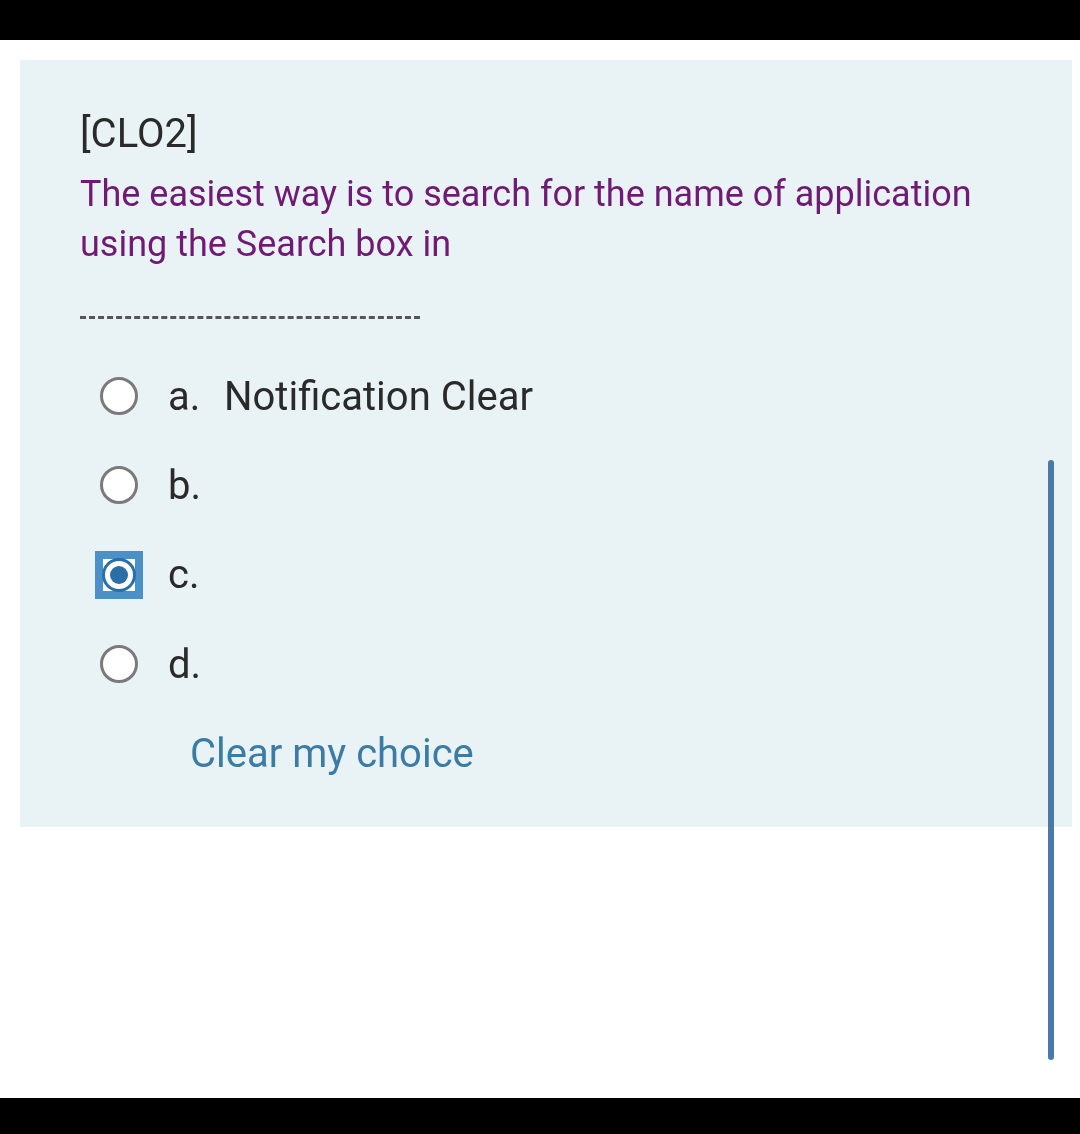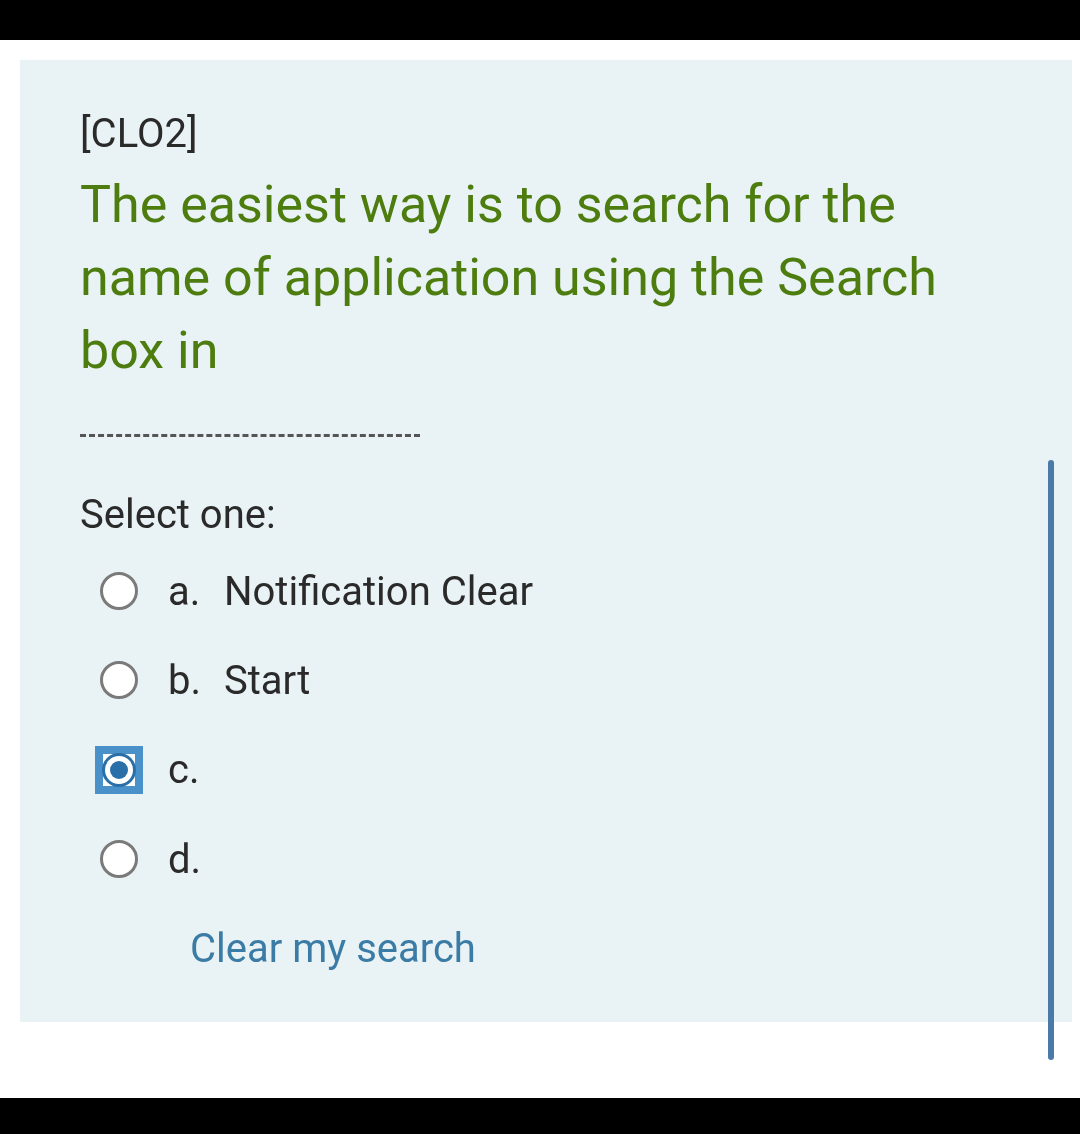--- a/index.html
+++ b/index.html
@@ -22,22 +22,22 @@
       background: #e9f2f4;
       padding: 50px 60px 50px 60px;
       position: relative;
     }
     .question-tag {
       font-size: 40px;
       color: #2a2a2a;
       margin-bottom: 12px;
     }
     .question-text {
-      font-size: 52px;
-      color: #4d7c0f;
+      font-size: 36px;
+      color: #701a75;
       line-height: 1.4;
     }
     .blank-line {
       display: inline-block;
       border-bottom: 3px dashed #555;
       width: 340px;
       height: 1.2em;
       margin-top: 30px;
       margin-bottom: 50px;
     }
@@ -130,42 +130,40 @@
 <body>
 
 <div class="top-bar"></div>
 
 <div class="container">
   <div class="question-card">
     <div class="question-tag">[CLO2]</div>
     <div class="question-text">The easiest way is to search for the name of application using the Search box in</div>
     <span class="blank-line"></span>
 
-    <div class="select-label">Select one:</div>
 
     <div class="options">
       <div class="option-row">
         <span class="radio"></span>
         <span class="option-letter">a.</span>
         <span class="option-text">Notification Clear</span>
       </div>
       <div class="option-row">
         <span class="radio"></span>
         <span class="option-letter">b.</span>
-        <span class="option-text">Start</span>
       </div>
       <div class="option-row">
         <span class="radio selected"></span>
         <span class="option-letter">c.</span>
       </div>
       <div class="option-row">
         <span class="radio"></span>
         <span class="option-letter">d.</span>
       </div>
     </div>
 
-    <div class="clear-choice">Clear my search</div>
+    <div class="clear-choice">Clear my choice</div>
 
     <div class="scroll-indicator"></div>
   </div>
 </div>
 
 <div class="bottom-bar"></div>
 
 </body></html>

